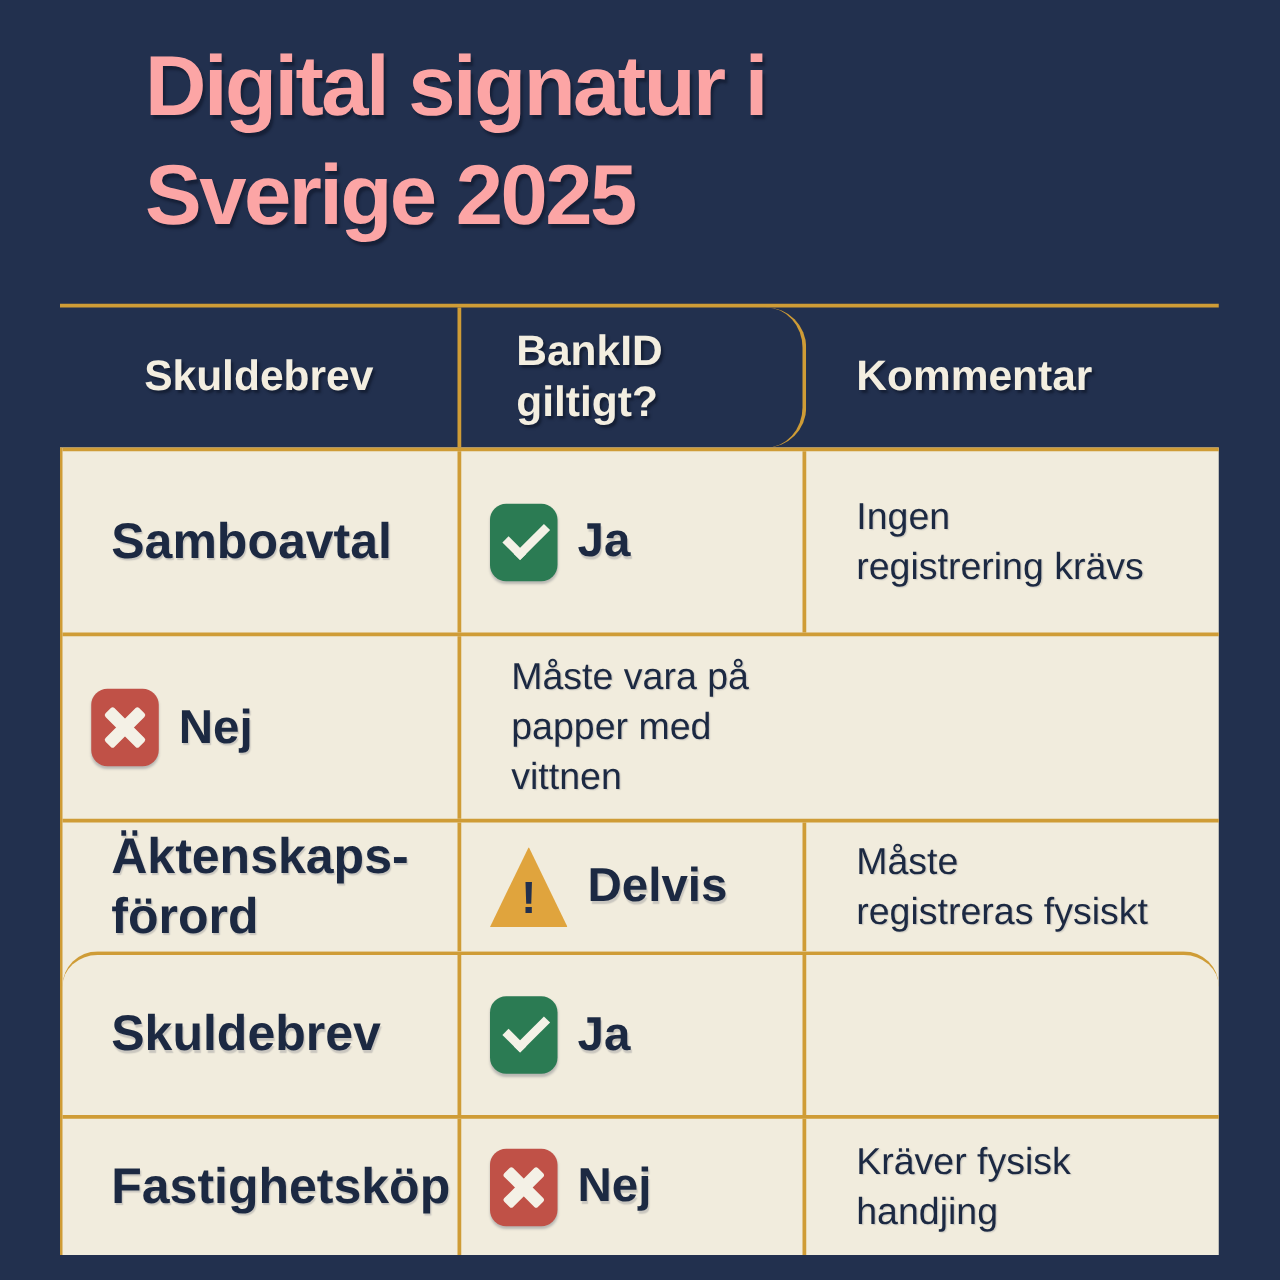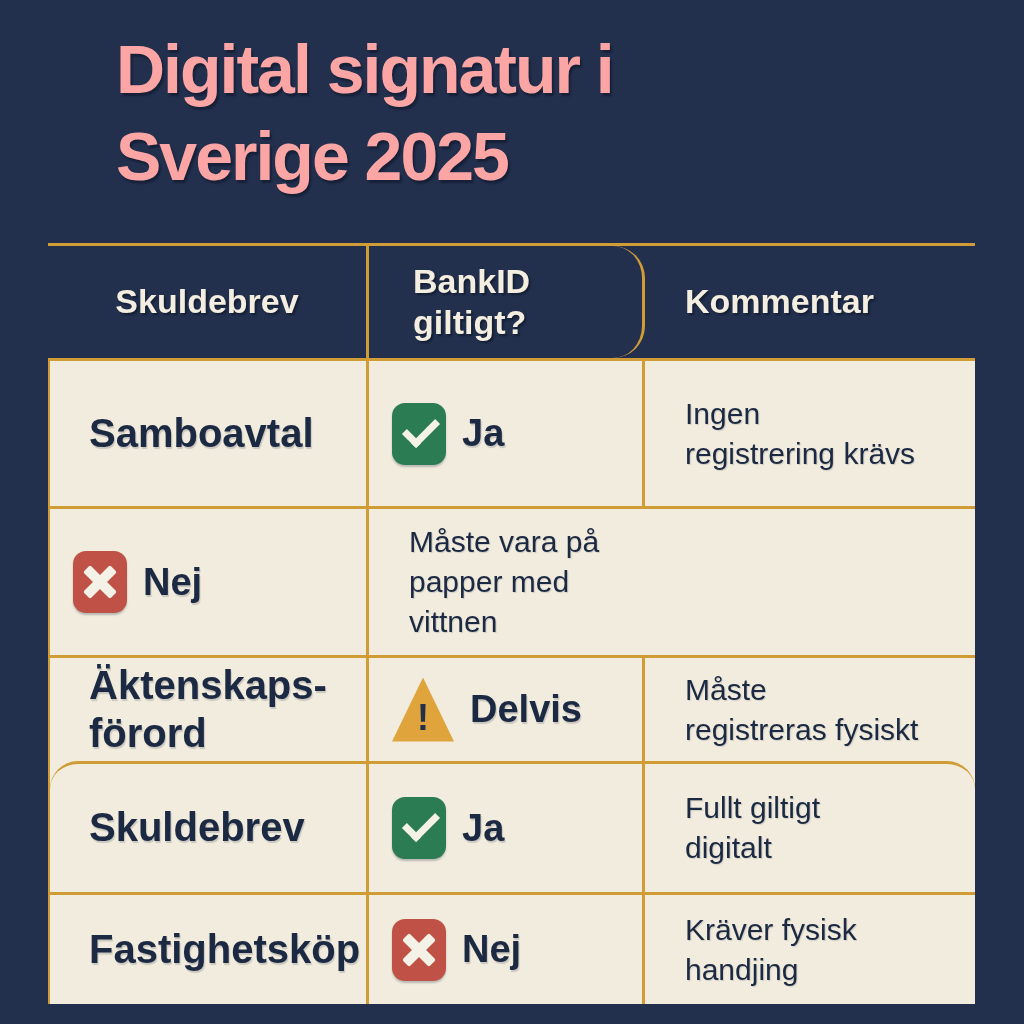--- a/index.html
+++ b/index.html
@@ -177,22 +177,20 @@
       <div class="cell c3">Måste
 registreras fysiskt</div>
     </div>
 
     <div class="row">
       <div class="cell c1">Skuldebrev</div>
       <div class="cell c2">
         <span class="icon check"></span>
         <span class="status-label">Ja</span>
       </div>
-      <div class="cell c3">Fullt giltigt
-digitalt</div>
     </div>
 
     <div class="row">
       <div class="cell c1">Fastighetsköp</div>
       <div class="cell c2">
         <span class="icon cross"></span>
         <span class="status-label">Nej</span>
       </div>
       <div class="cell c3">Kräver fysisk
 handjing</div>

